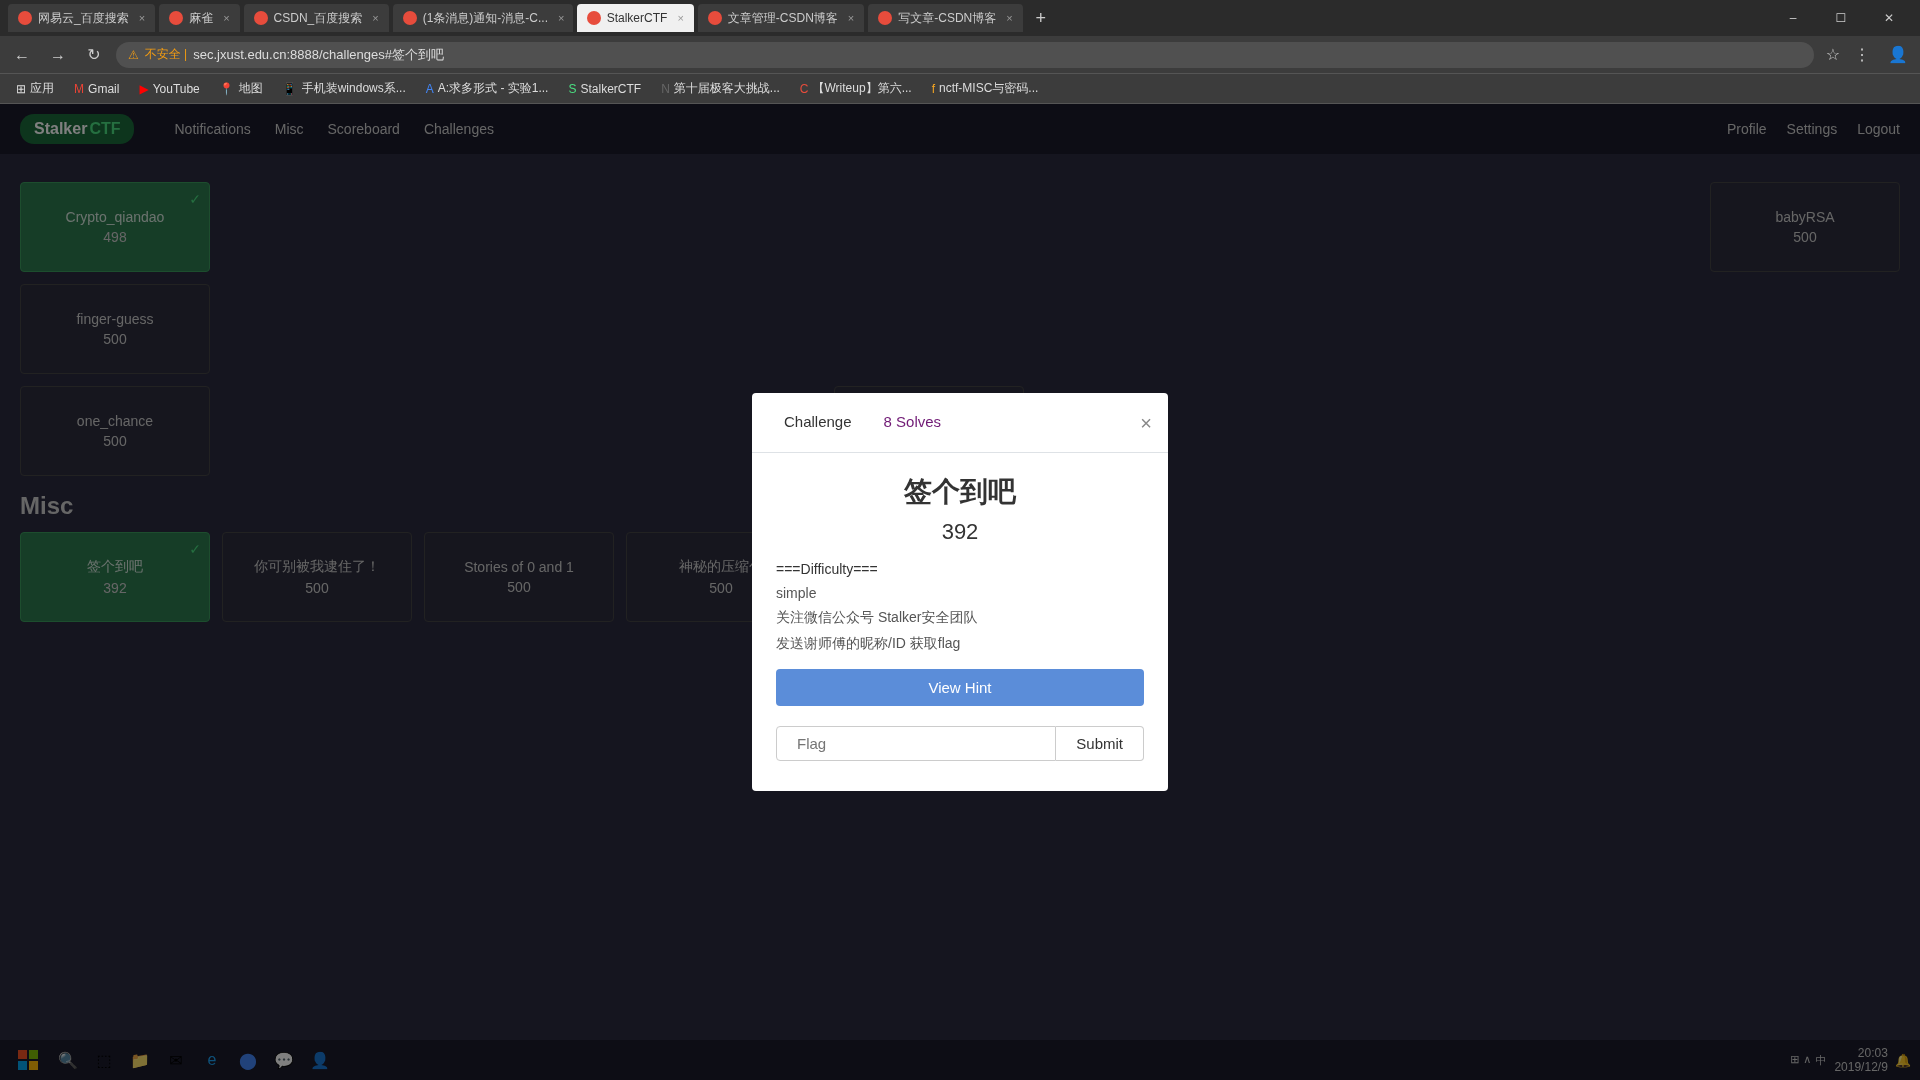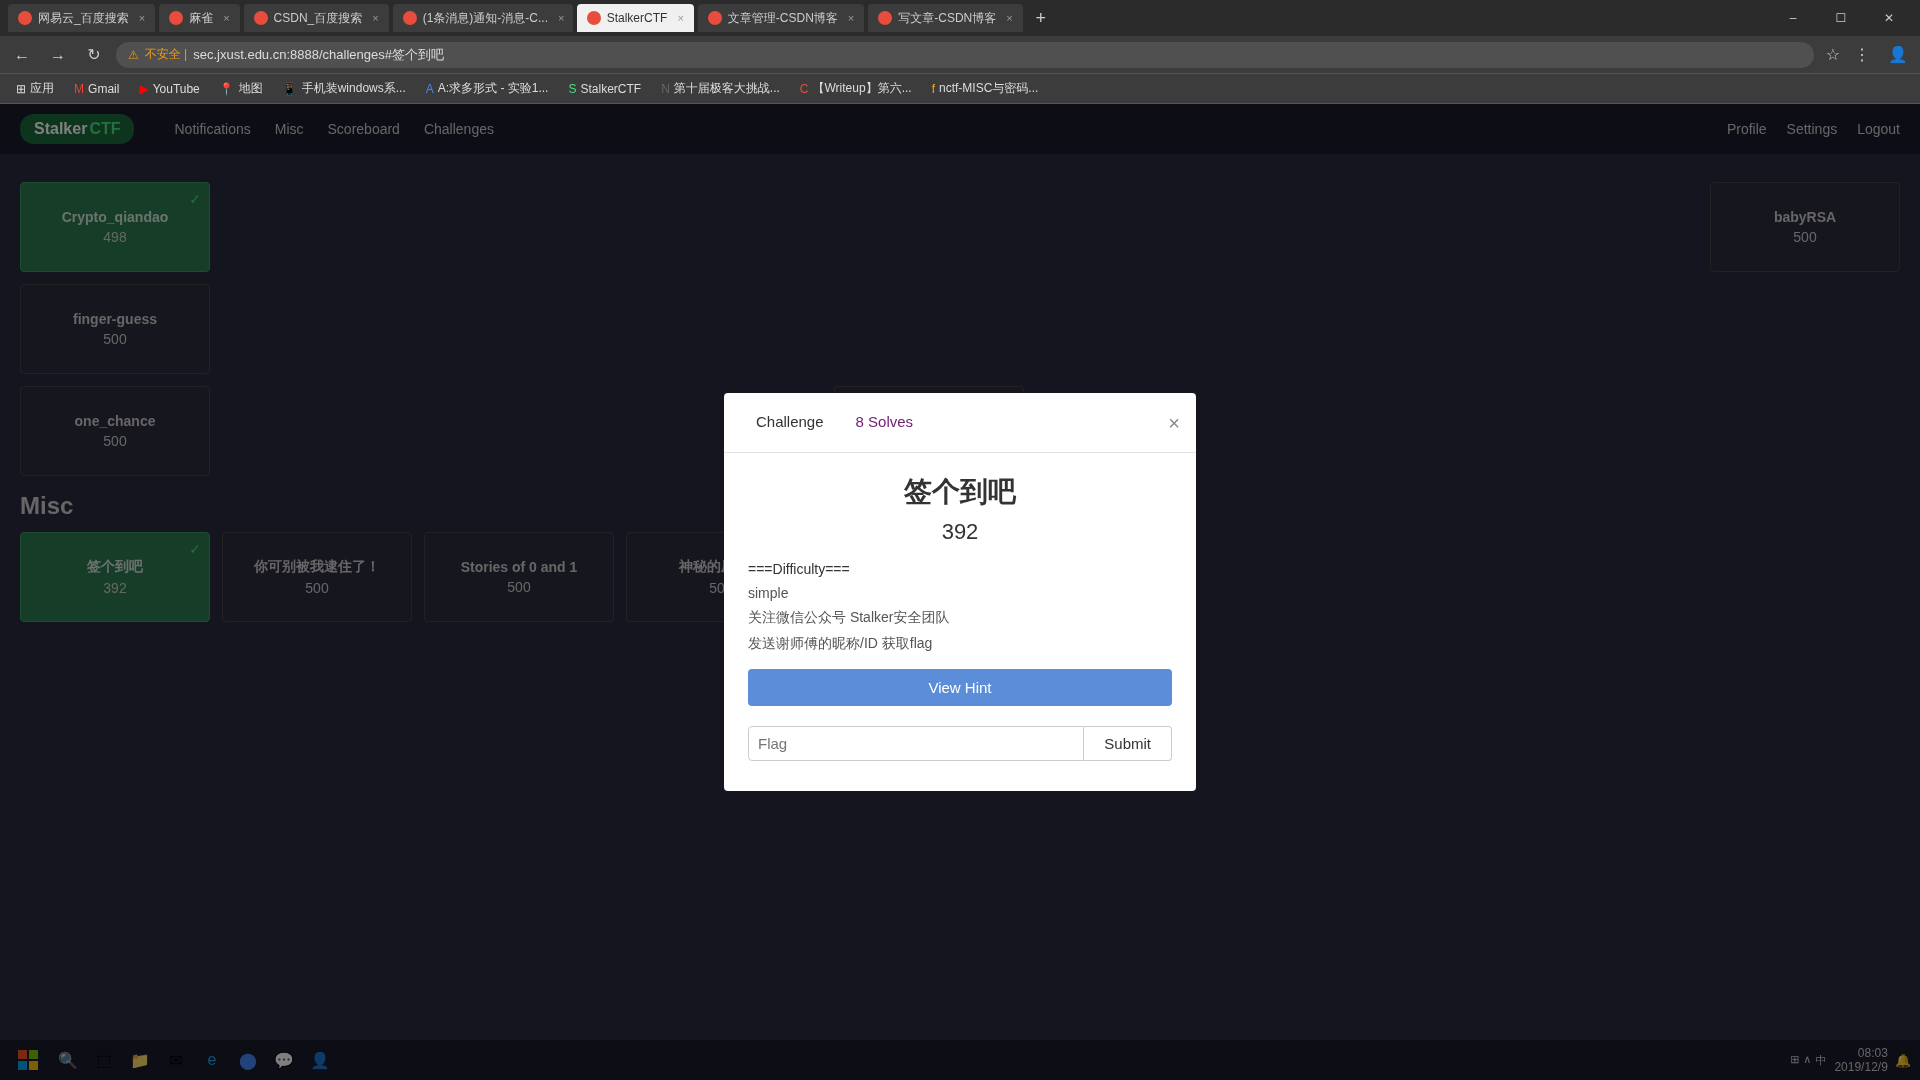--- a/index.html
+++ b/index.html
@@ -46,47 +46,47 @@
 
     
     .page-content { padding: 20px; }
 
     
     .section-title { color: #ccc; font-size: 24px; font-weight: bold; margin: 16px 0 12px 0; }
     .cards-row { display: flex; gap: 12px; flex-wrap: wrap; margin-bottom: 12px; }
     .card { width: 190px; height: 90px; border-radius: 4px; display: flex; flex-direction: column; align-items: center; justify-content: center; cursor: pointer; position: relative; }
     .card.dark { background: #2d2d3d; border: 1px solid #444; }
     .card.green { background: #2d7a4f; border: 1px solid #3a9a5c; }
-    .card-name { color: #ccc; font-size: 14px; text-align: center; font-weight: bold; }
+    .card-name { color: #ccc; font-size: 14px; text-align: center; }
     .card.green .card-name { color: rgba(255,255,255,0.8); }
     .card-points { color: #ccc; font-size: 14px; margin-top: 4px; }
     .card-check { position: absolute; top: 8px; right: 8px; color: #4ade80; font-size: 14px; }
 
     
     .page-footer { text-align: center; color: #888; font-size: 13px; padding: 16px; }
 
     
     .overlay { position: absolute; top: 0; left: 0; width: 100%; height: 100%; background: rgba(0,0,0,0.5); display: flex; align-items: center; justify-content: center; z-index: 100; }
 
     
-    .modal { background: white; border-radius: 4px; width: 472px; max-height: 80vh; overflow-y: auto; position: relative; }
+    .modal { background: white; border-radius: 4px; width: 416px; max-height: 80vh; overflow-y: auto; position: relative; }
     .modal-header { display: flex; align-items: center; border-bottom: 1px solid #dee2e6; padding: 12px 16px; }
     .modal-tabs { display: flex; gap: 0; }
     .modal-tab { padding: 8px 16px; font-size: 15px; cursor: pointer; border-bottom: 2px solid transparent; color: #555; }
     .modal-tab.active { border-bottom: 2px solid transparent; color: #333; }
     .modal-tab.accent { color: #701a75; font-weight: 500; }
     .modal-close { margin-left: auto; background: none; border: none; font-size: 20px; cursor: pointer; color: #888; line-height: 1; }
     .modal-body { padding: 20px 24px; }
     .modal-title { text-align: center; font-size: 28px; font-weight: bold; color: #333; margin-bottom: 8px; }
     .modal-points { text-align: center; font-size: 22px; color: #333; margin-bottom: 16px; }
     .modal-section { font-size: 14px; color: #333; margin-bottom: 8px; }
     .modal-text { font-size: 14px; color: #555; margin-bottom: 8px; }
     .view-hint-btn { width: 100%; padding: 10px; background: #5b8dd9; color: white; border: none; border-radius: 4px; font-size: 15px; cursor: pointer; margin-bottom: 20px; margin-top: 8px; }
     .flag-row { display: flex; gap: 0; margin-bottom: 10px; }
-    .flag-input { flex: 1; padding: 8px 9px; border: 1px solid #ccc; border-radius: 4px 0 0 4px; font-size: 15px; color: #aaa; outline: none; }
+    .flag-input { flex: 1; padding: 8px 20px; border: 1px solid #ccc; border-radius: 4px 0 0 4px; font-size: 15px; color: #aaa; outline: none; }
     .submit-btn { padding: 8px 20px; background: white; border: 1px solid #ccc; border-left: none; border-radius: 0 4px 4px 0; font-size: 15px; cursor: pointer; color: #333; }
 
     
     .taskbar { background: #1a1a2a; height: 40px; display: flex; align-items: center; padding: 0 8px; position: absolute; bottom: 0; width: 100%; }
     .taskbar-start { width: 40px; height: 32px; display: flex; align-items: center; justify-content: center; cursor: pointer; }
     .taskbar-icons { display: flex; gap: 4px; margin-left: 4px; }
     .taskbar-icon { width: 32px; height: 32px; display: flex; align-items: center; justify-content: center; cursor: pointer; border-radius: 3px; }
     .taskbar-right { margin-left: auto; display: flex; align-items: center; gap: 8px; color: #ccc; font-size: 12px; }
     .taskbar-time { text-align: right; }
     .sys-icons { display: flex; gap: 4px; }
@@ -332,20 +332,20 @@
         <div class="taskbar-icon" style="color:#4ade80;">💬</div>
         <div class="taskbar-icon">👤</div>
       </div>
       <div class="taskbar-right">
         <div class="sys-icons">
           <span style="font-size:11px;">⊞</span>
           <span style="font-size:11px;">∧</span>
           <span style="font-size:11px;">中</span>
         </div>
         <div class="taskbar-time">
-          <div>08:03</div>
+          <div>20:03</div>
           <div>2019/12/9</div>
         </div>
         <div style="font-size:13px;">🔔</div>
       </div>
     </div>
   </div>
 </div>
 
 </body></html>

